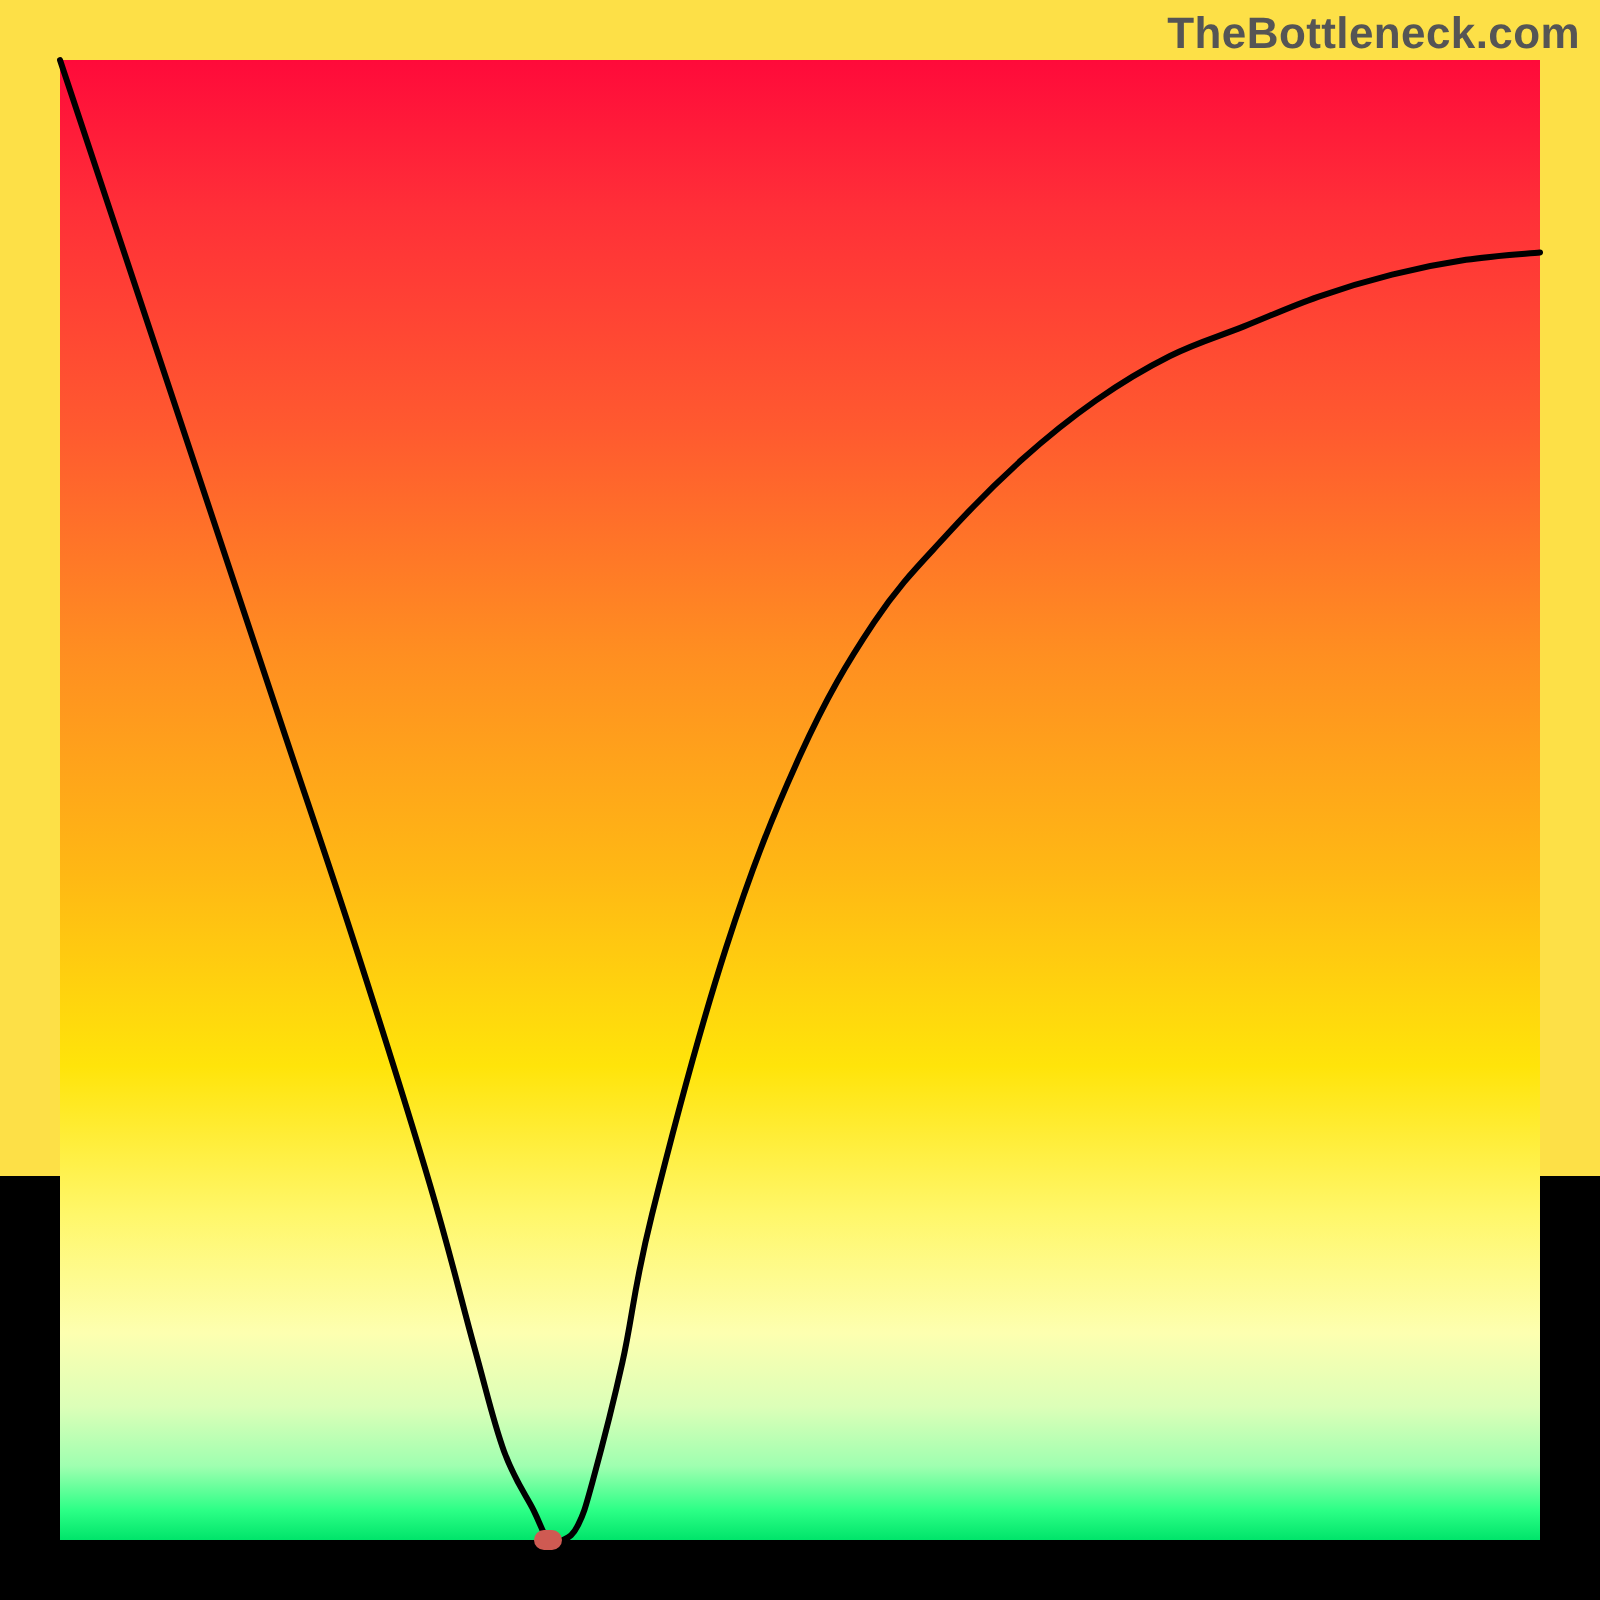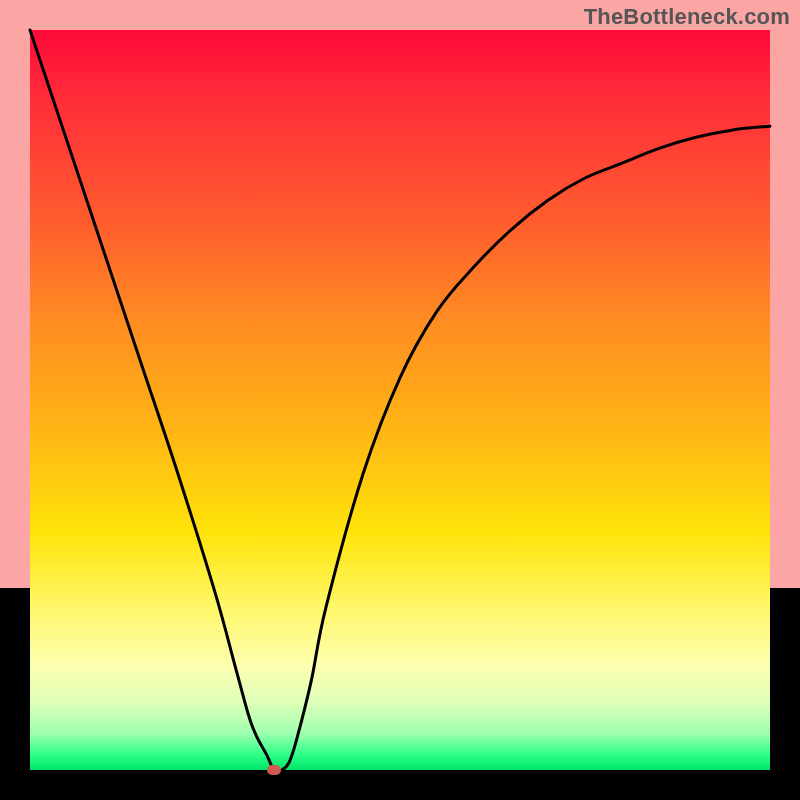--- a/index.html
+++ b/index.html
@@ -8,21 +8,21 @@
     width: 800px;
     height: 800px;
     background: #000;
     font-family: Arial, Helvetica, sans-serif;
     overflow: hidden;
   }
   .frame {
     position: relative;
     width: 800px;
     height: 588px;
-    background: #fca5a5;
+    background: #fde047;
   }
   .watermark {
     position: absolute;
     top: 4px;
     right: 10px;
     color: #555;
     font-size: 22px;
     font-weight: 600;
     letter-spacing: 0.2px;
     user-select: none;

